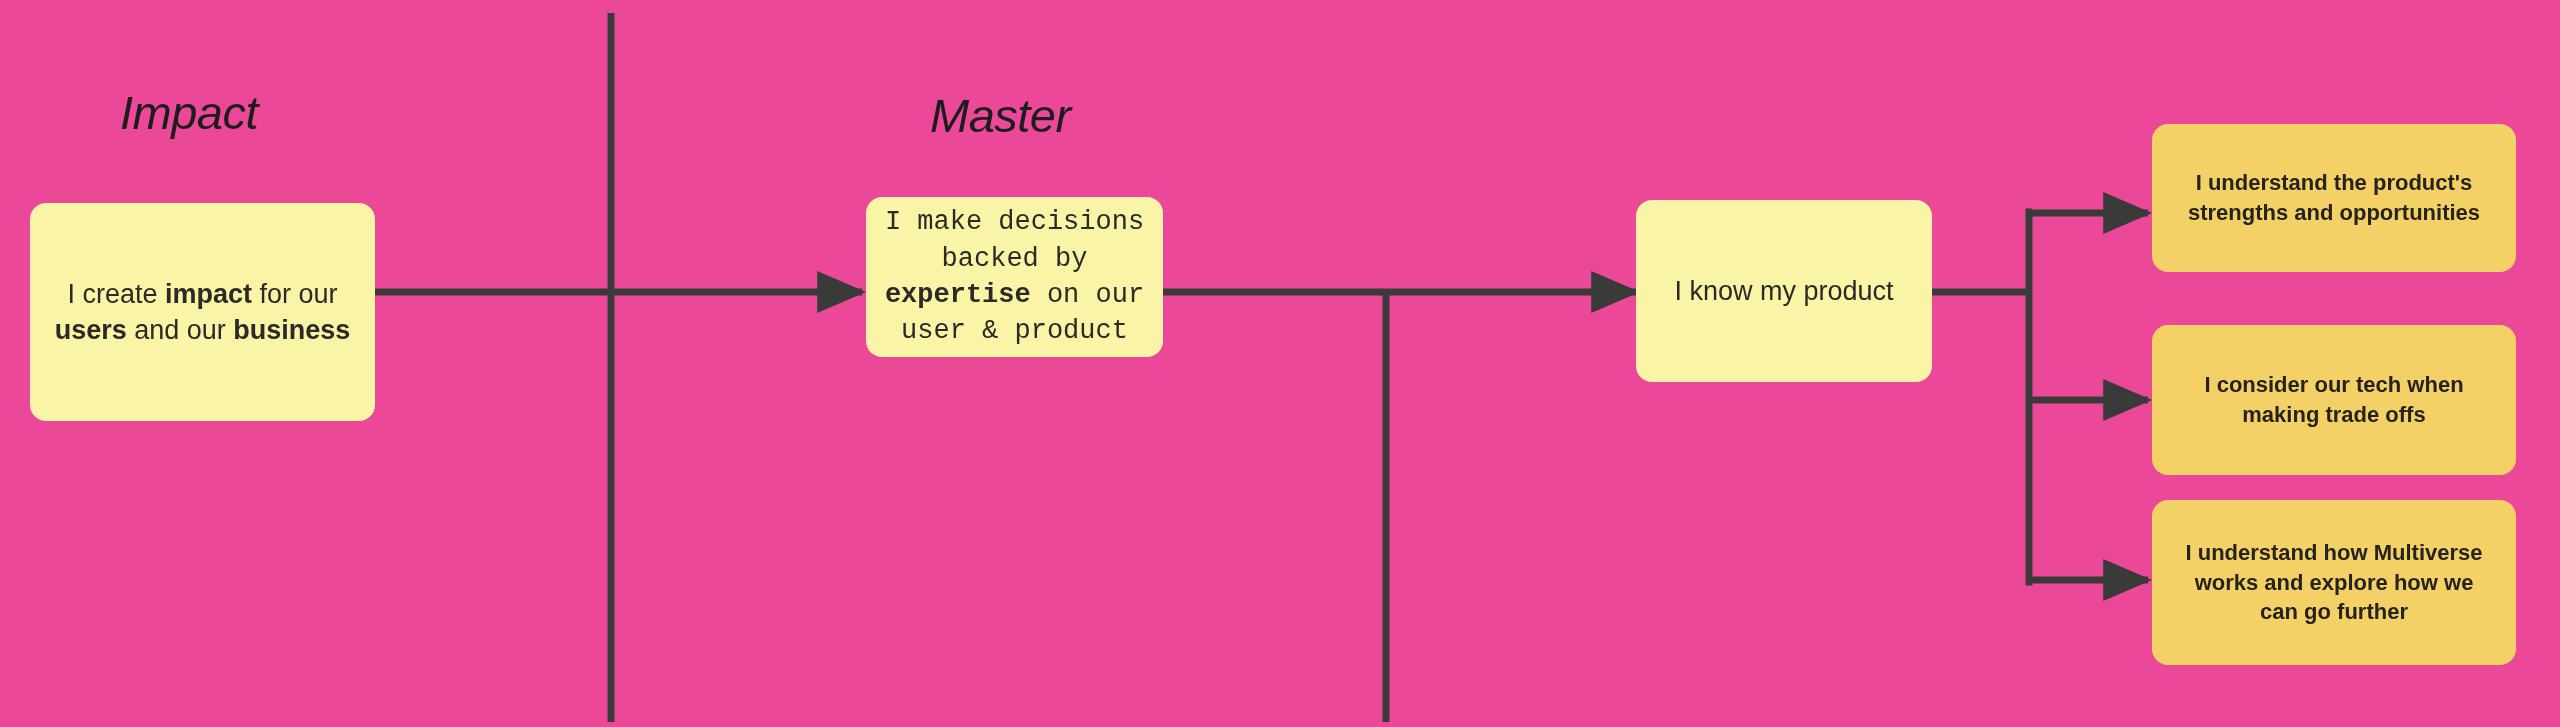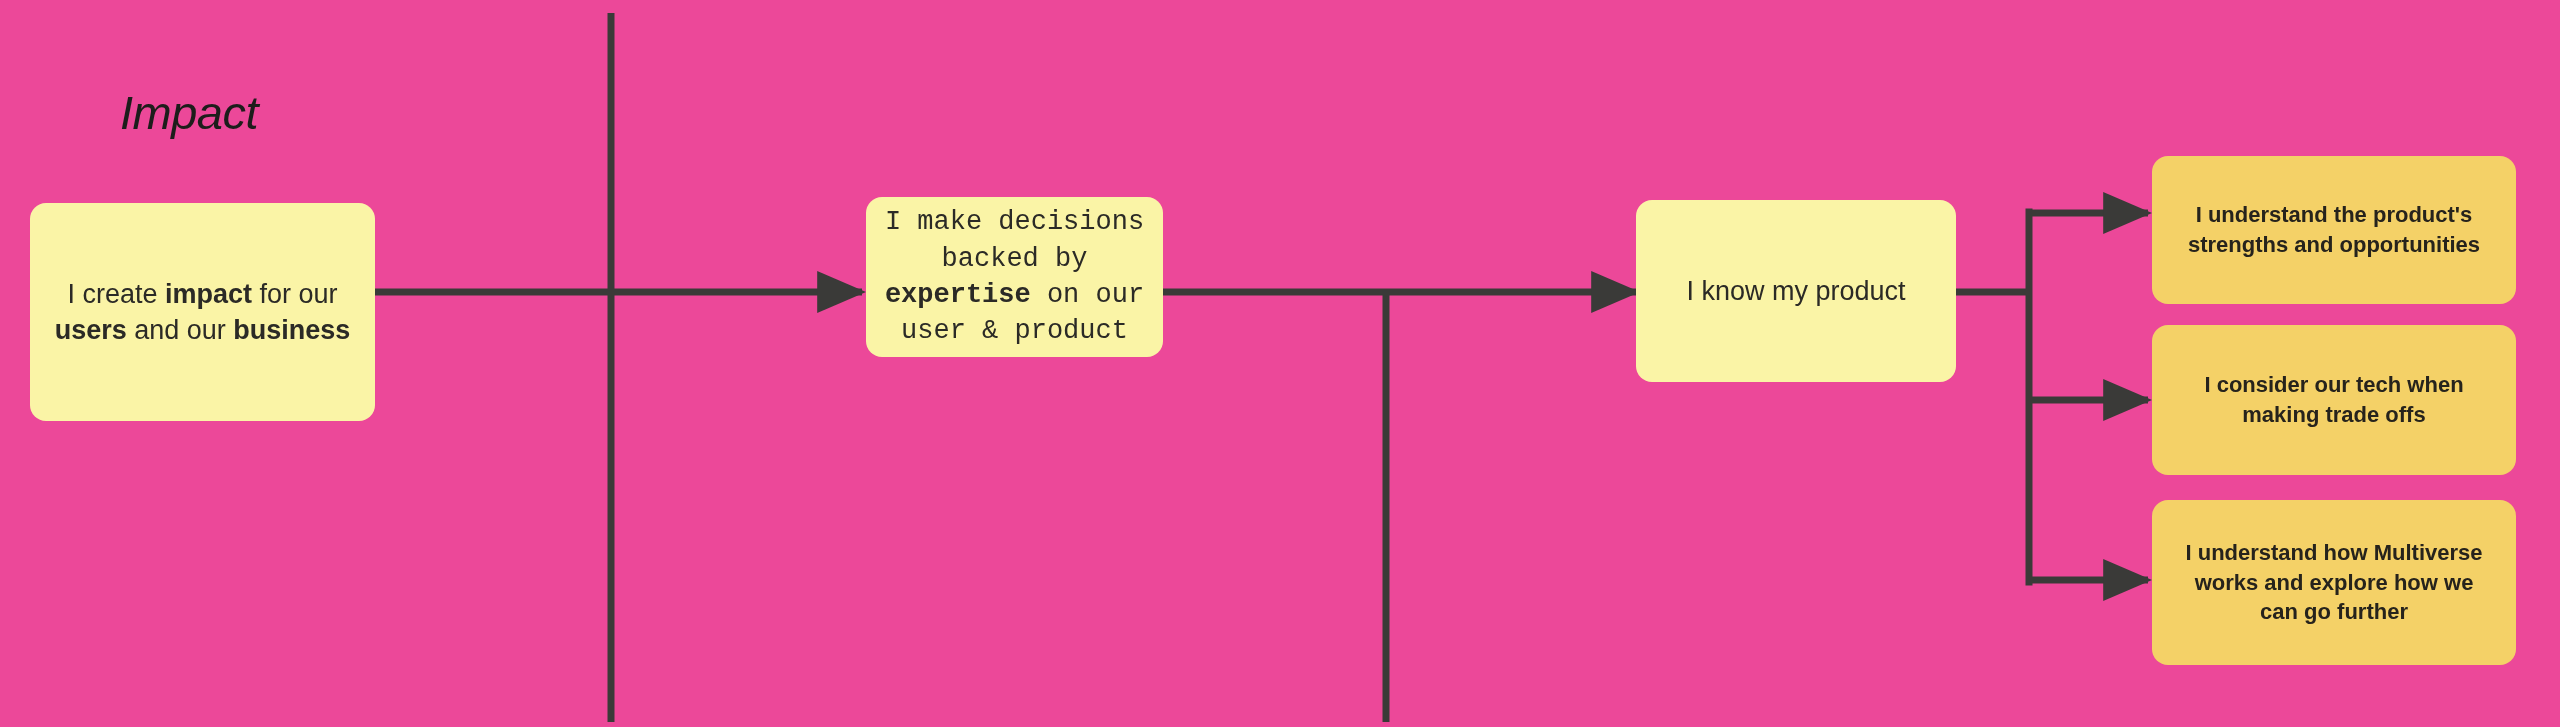--- a/index.html
+++ b/index.html
@@ -80,38 +80,39 @@
 
     <line x1="1932" y1="292" x2="2029" y2="292" stroke="#3a3a38" stroke-width="7"></line>
     <line x1="2029" y1="212" x2="2029" y2="582" stroke="#3a3a38" stroke-width="7" stroke-linecap="square"></line>
 
     <line x1="2026" y1="213" x2="2148" y2="213" stroke="#3a3a38" stroke-width="7" marker-end="url(#arrowhead)"></line>
     <line x1="2026" y1="400" x2="2148" y2="400" stroke="#3a3a38" stroke-width="7" marker-end="url(#arrowhead)"></line>
     <line x1="2026" y1="580" x2="2148" y2="580" stroke="#3a3a38" stroke-width="7" marker-end="url(#arrowhead)"></line>
   </svg>
 
   <div class="heading" style="left:120px; top:85px;">Impact</div>
+  <div class="heading" style="left:930px; top:88px;">Master</div>
 
   <div class="card card-pale" style="left:30px; top:203px; width:345px; height:218px;">
     <span class="card-text">
       <span>I create </span><b>impact</b><span> for our </span><b>users</b><span> and our </span><b>business</b>
     </span>
   </div>
 
   <div class="card card-pale" style="left:866px; top:197px; width:297px; height:160px;font-family:Liberation Mono, monospace;">
     <span class="card-text">
       <span>I make decisions backed by </span><b>expertise</b><span> on our user &amp; product</span>
     </span>
   </div>
 
-  <div class="card card-pale" style="left:1636px; top:200px; width:320px; height:182px;">
+  <div class="card card-pale" style="left:1636px; top:200px; width:296px; height:182px;">
     <span class="card-text">I know my product</span>
   </div>
 
-  <div class="card card-amber" style="left:2152px; top:156px; width:364px; height:148px;">
+  <div class="card card-amber" style="left:2152px; top:124px; width:364px; height:148px;">
     <span class="card-text">I understand the product's strengths and opportunities</span>
   </div>
 
   <div class="card card-amber" style="left:2152px; top:325px; width:364px; height:150px;">
     <span class="card-text">I consider our tech when making trade offs</span>
   </div>
 
   <div class="card card-amber" style="left:2152px; top:500px; width:364px; height:165px;">
     <span class="card-text">I understand how Multiverse works and explore how we can go further</span>
   </div>

